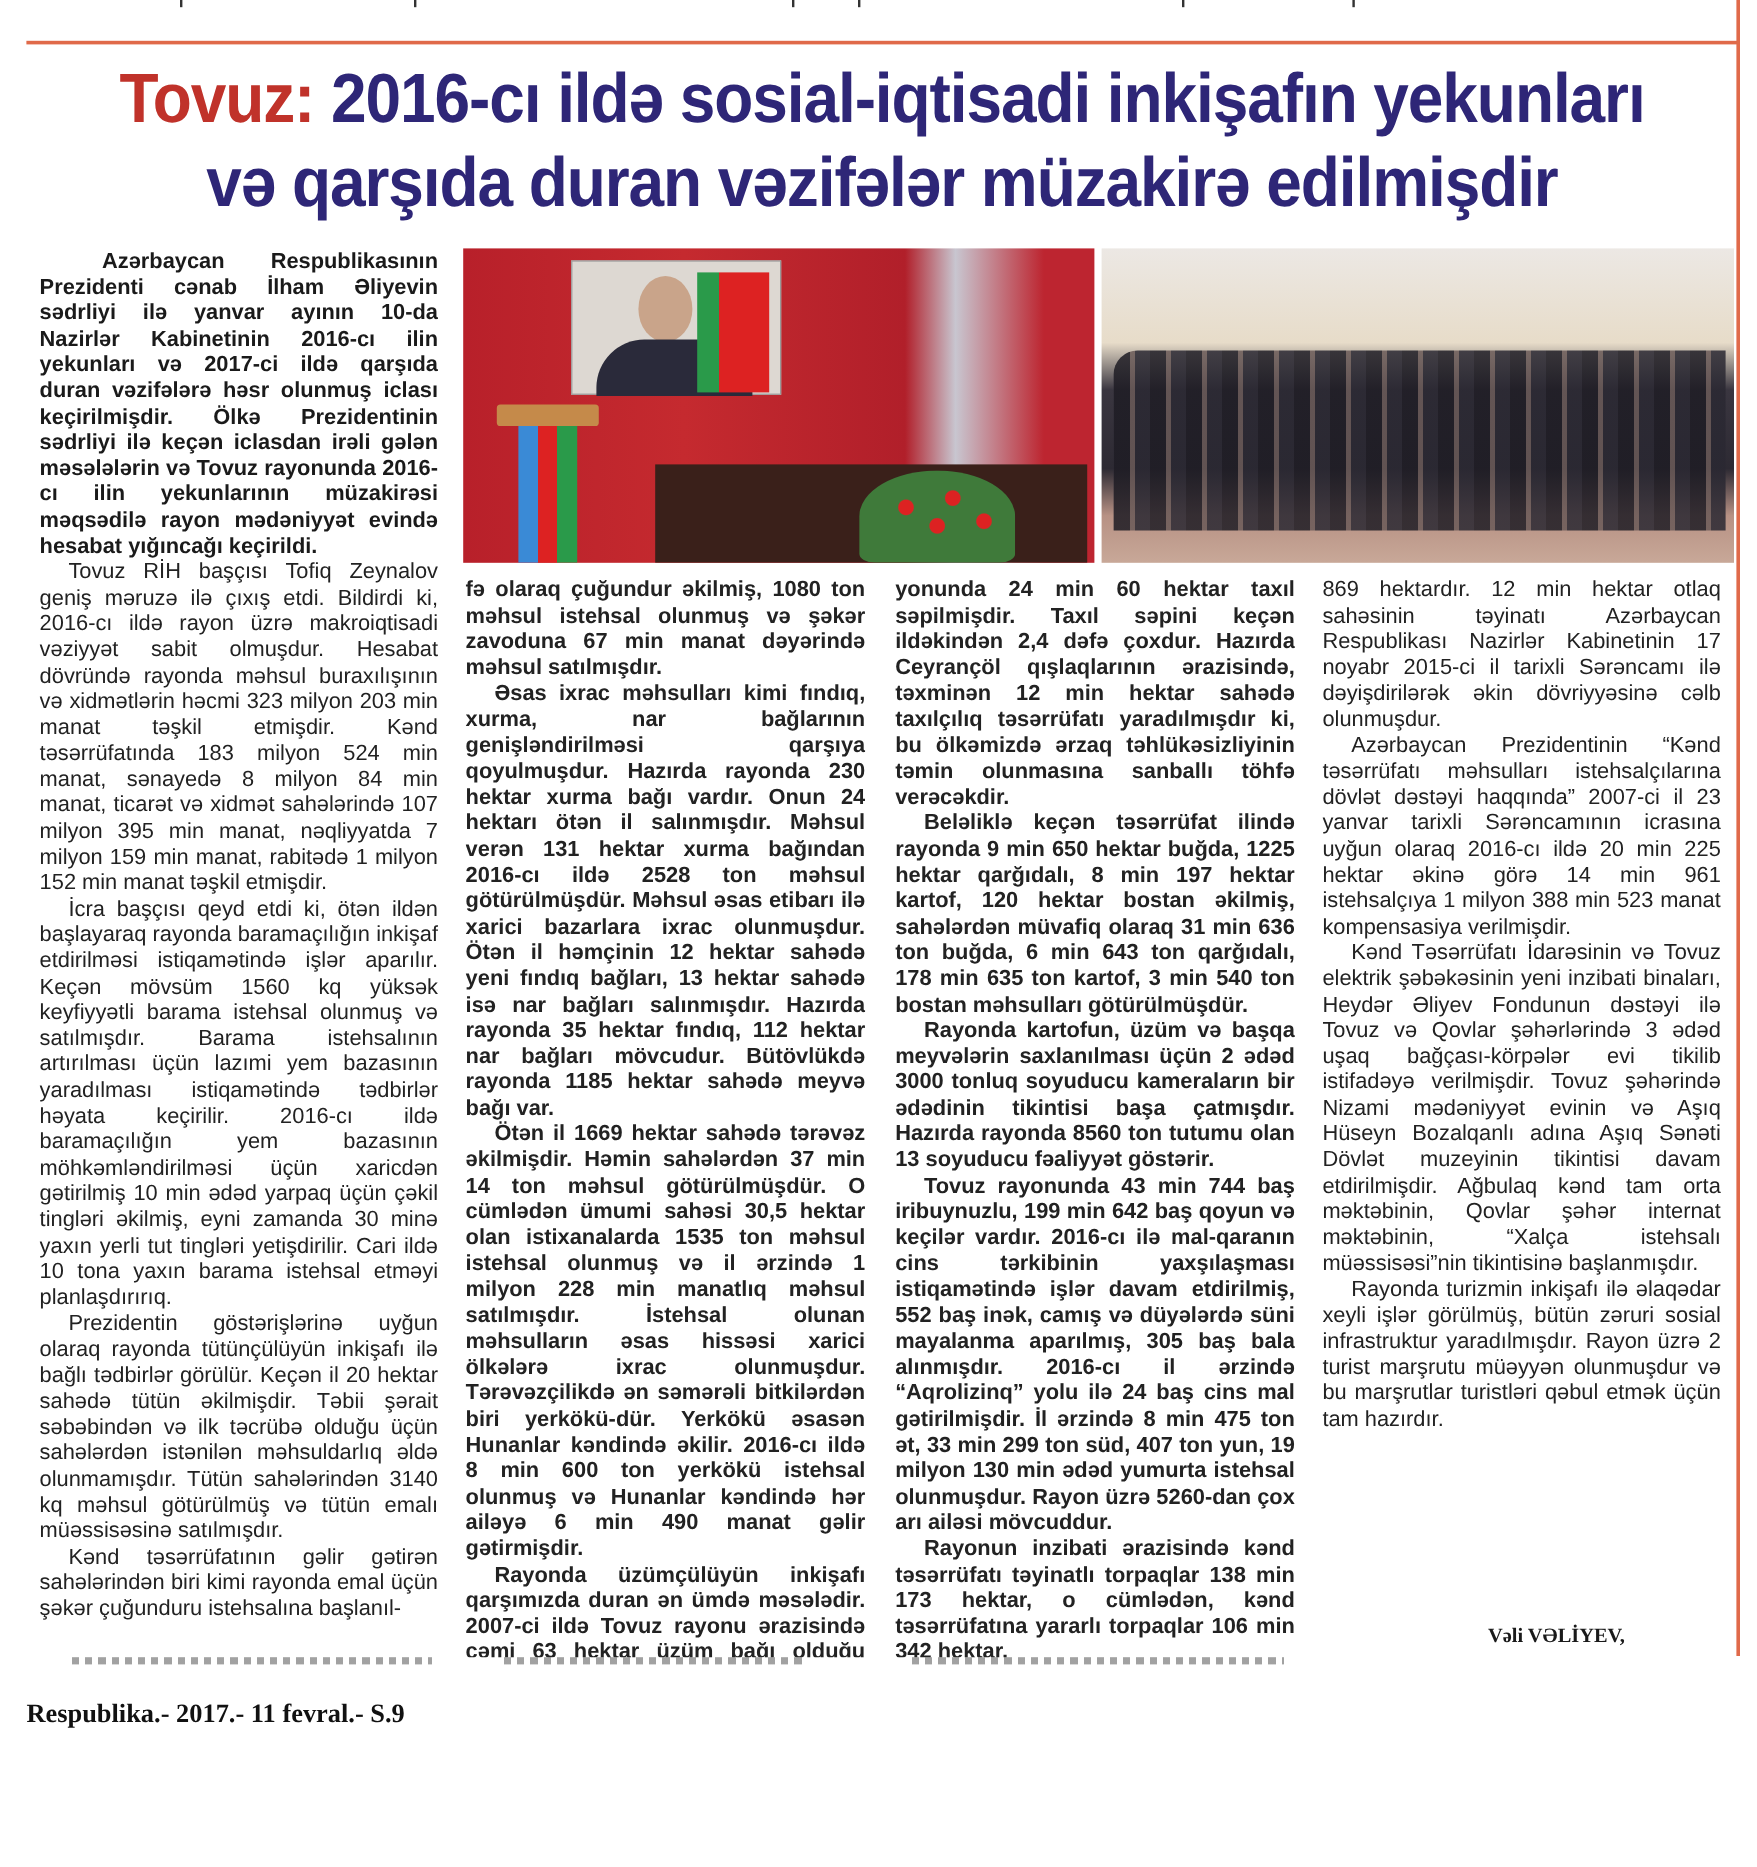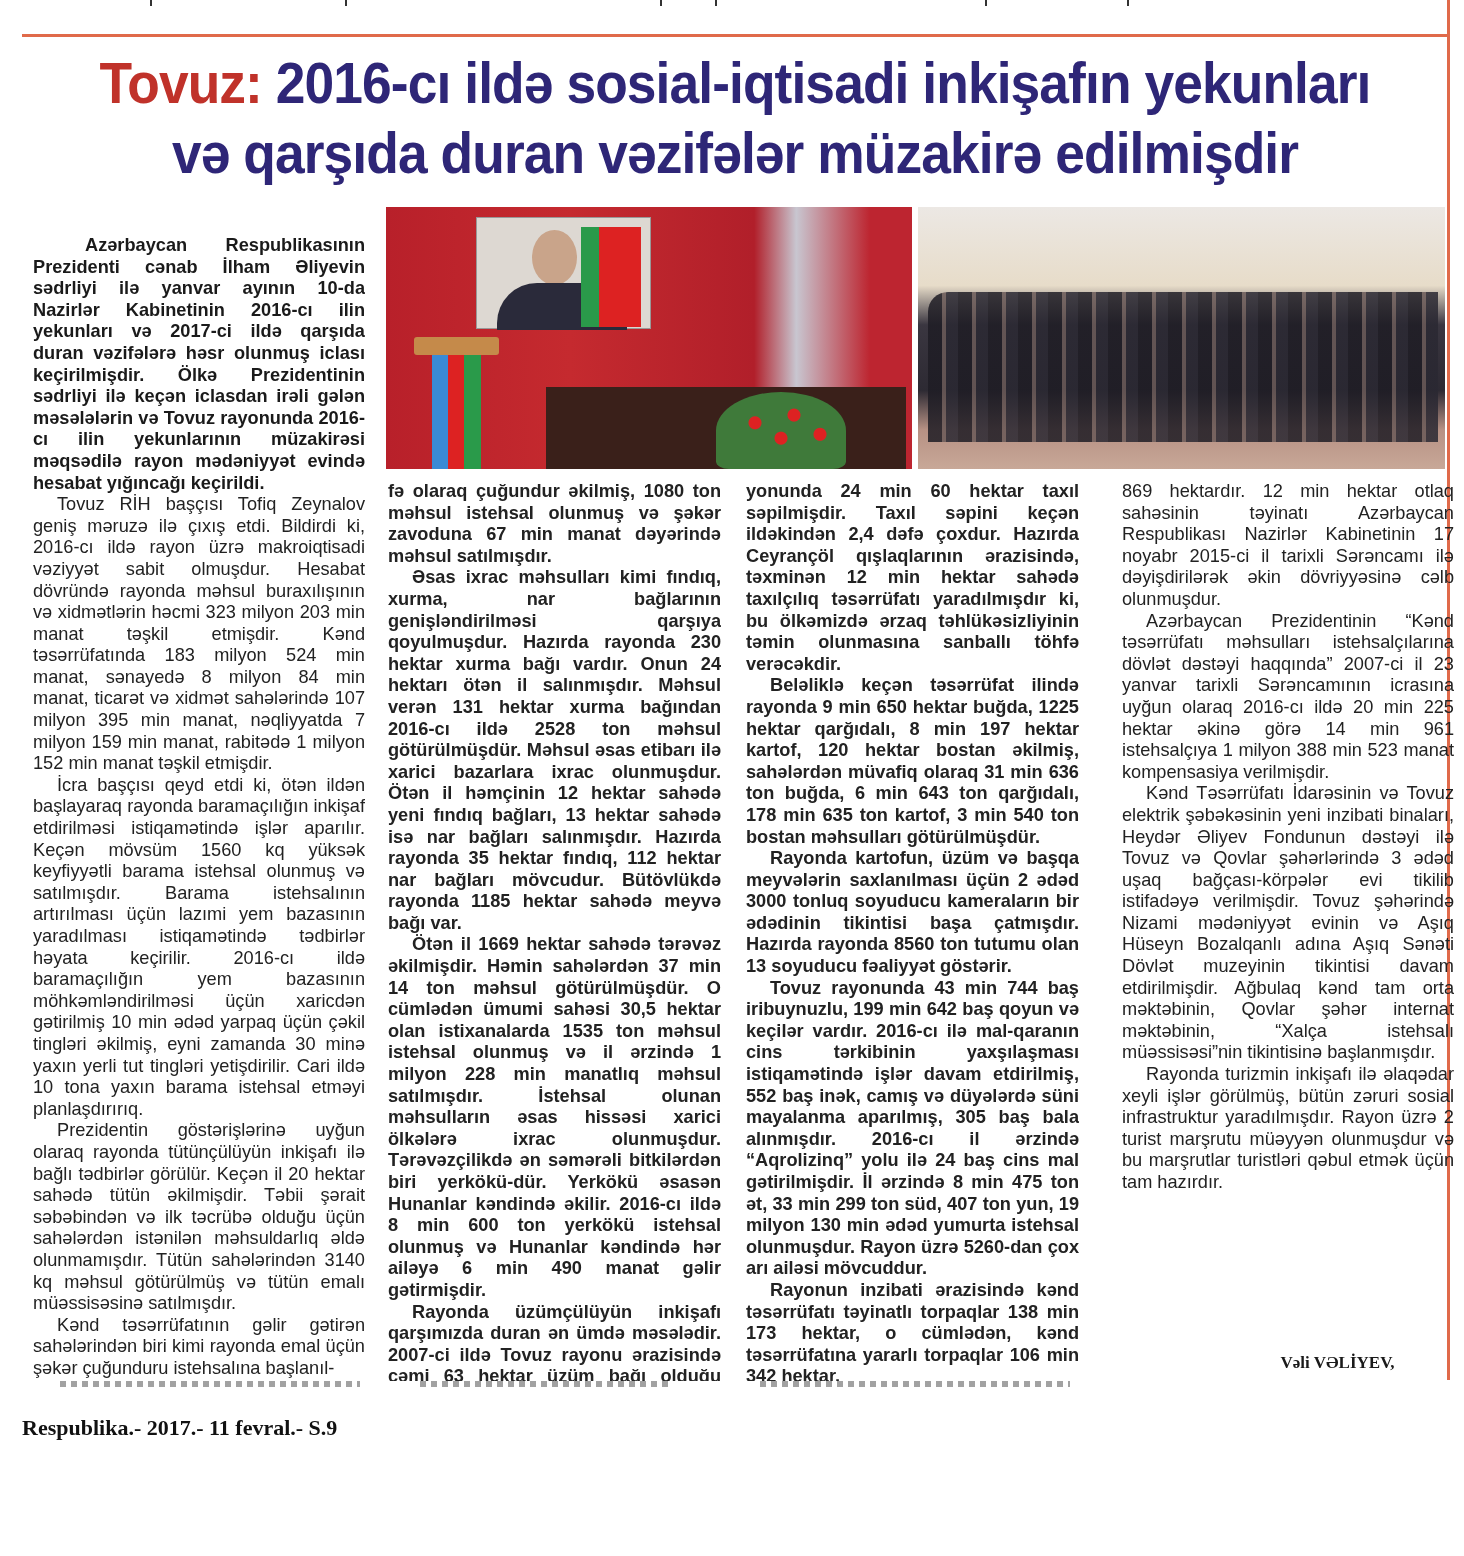--- a/index.html
+++ b/index.html
@@ -37,28 +37,28 @@
     .audience-rows { position: absolute; left: 10px; top: 85px; width: 510px; height: 150px;
       background: repeating-linear-gradient(90deg, #1e1c24 0 14px, #6a5a58 14px 18px, #2a2832 18px 30px); opacity: 0.85; border-radius: 20px 0 0 0; }
 
     .col { position: absolute; font-size: 18.2px; line-height: 21.6px; text-align: justify; color: #222; }
     .col p { text-indent: 24px; }
     .col p.cont { text-indent: 0; }
     .col-1 { left: 33px; top: 207px; width: 332px; }
     .col-2 { left: 388px; top: 481px; width: 333px; }
     .col-3 { left: 746px; top: 481px; width: 333px; }
     .col-4 { left: 1102px; top: 481px; width: 332px; }
-    .intro { font-weight: bold; color: #1a1a1a; margin-top: 28px; }
+    .intro { font-weight: bold; color: #1a1a1a; }
     .intro { text-indent: 52px !important; }
     .col-clip { overflow: hidden; }
     .col-1.col-clip { height: 1174px; }
     .col-2.col-clip, .col-3.col-clip { height: 900px; font-weight: bold; }
-    .col-4.col-clip { height: 900px; margin-left: 20px; }
+    .col-4.col-clip { height: 900px; }
 
-    .signature { position: absolute; left: 1240px; top: 1353px; width: 195px; text-align: center;
+    .signature { position: absolute; left: 1240px; top: 1353px; width: 195px; text-align: left;
       font-family: "Liberation Serif", serif; font-weight: bold; font-size: 17px; }
 
     .cut-line { position: absolute; top: 1381px; height: 6px; overflow: hidden;
       background: repeating-linear-gradient(90deg, #444 0 6px, transparent 6px 11px); opacity: 0.5; }
 
     .citation { position: absolute; left: 22px; top: 1415px; font-family: "Liberation Serif", serif; font-weight: bold;
       font-size: 22px; color: #111; }
   </style>
 </head>
 <body>

